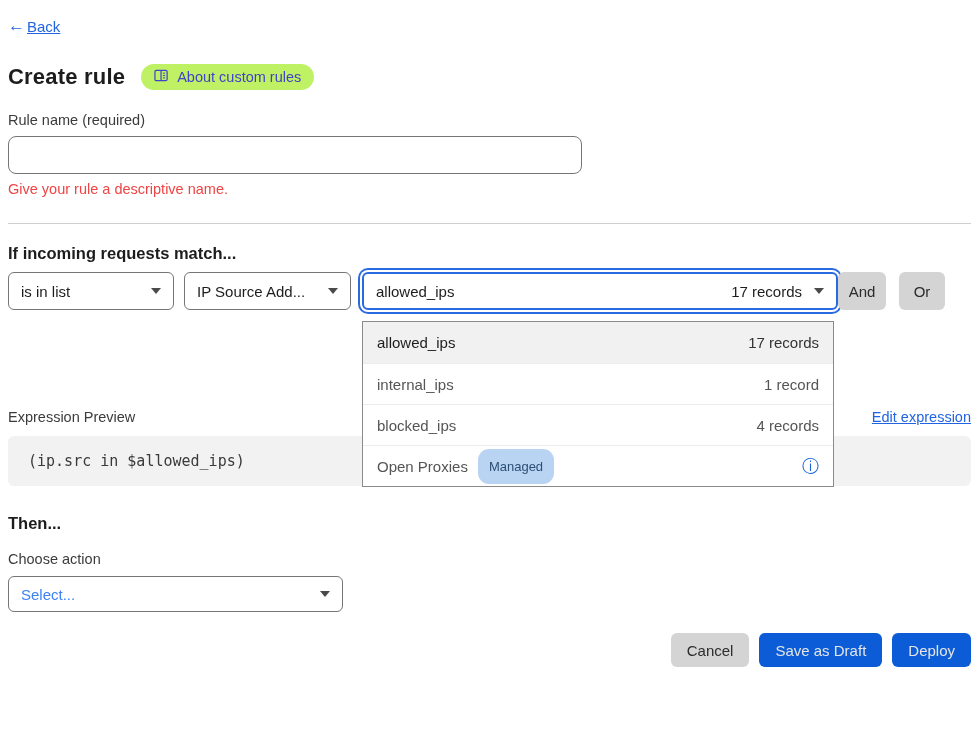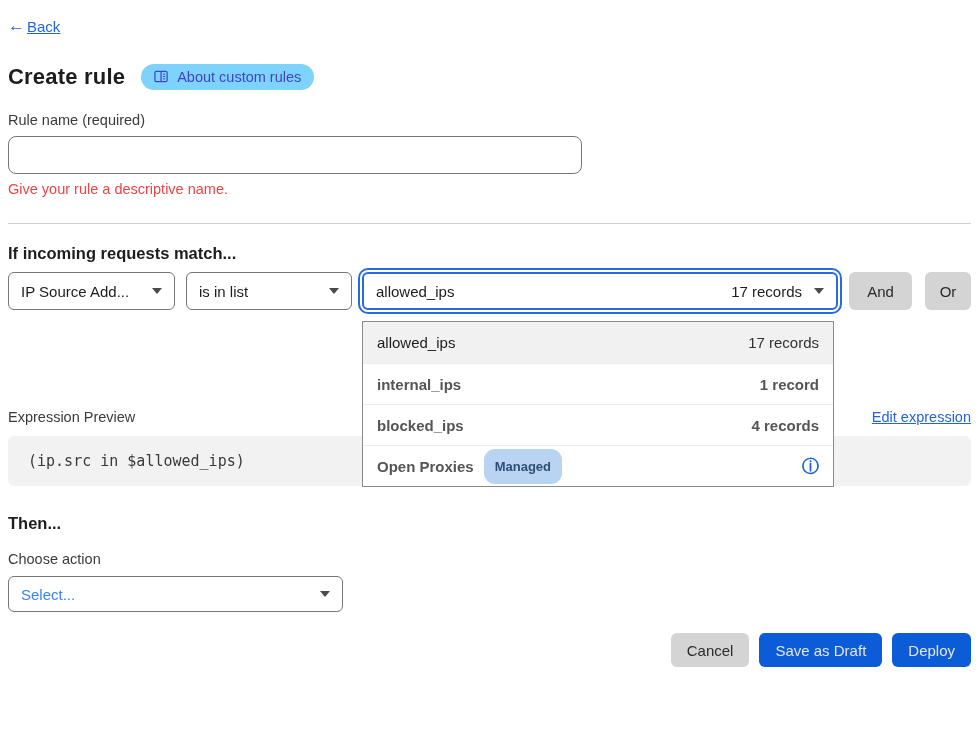--- a/index.html
+++ b/index.html
@@ -17,22 +17,22 @@
     display: inline-flex; align-items: center; gap: 2px;
     color: #2264e0; font-size: 15px; cursor: pointer;
   }
   .back-link .arrow { text-decoration: none; font-size: 17px; }
   .back-link .back-text { text-decoration: underline; }
 
   
   .title-row { display: flex; align-items: center; margin-top: 28px; }
   .page-title { font-size: 22px; font-weight: bold; color: #1d1d1d; letter-spacing: .2px; }
   .about-badge {
-    margin-left: 16px; display: inline-flex; align-items: center; gap: 8px;
-    background: #7dd3fc; color: #4243c8; font-size: 14.5px;
+    margin-left: 16px; display: inline-flex; gap: 8px;
+    background: #bef264; color: #4243c8; font-size: 14.5px;
     padding: 5px 13px; border-radius: 15px; cursor: pointer;
   }
   .about-badge svg { display: block; }
 
   
   .field-label { margin-top: 22px; font-size: 14.5px; color: #3b3b3b; }
   .rule-name-input {
     margin-top: 8px; width: 574px; height: 38px;
     border: 1px solid #767676; border-radius: 8px;
     font-size: 15px; padding: 0 12px; font-family: inherit;
@@ -72,33 +72,33 @@
   .select-value .right-side { display: flex; align-items: center; gap: 12px; }
   .caret {
     width: 0; height: 0;
     border-left: 5px solid transparent; border-right: 5px solid transparent;
     border-top: 6px solid #4a4a4a;
   }
   .btn {
     height: 38px; border: none; border-radius: 6px; font-size: 15px;
     font-family: inherit; cursor: pointer; color: #2b2b2b; background: #d4d4d4;
   }
-  .btn-and { width: 63px; margin-left: 11px; }
+  .btn-and { width: 48px; }
   .btn-or  { width: 46px; margin-left: 13px; }
 
   
   .dropdown-panel {
     position: absolute; left: 354px; top: 49px; width: 472px;
     background: #fff; border: 1px solid #8a8a8a; z-index: 20;
   }
   .dropdown-row {
     height: 41px; display: flex; align-items: center; justify-content: space-between;
     padding: 0 14px; font-size: 15px; cursor: pointer;
   }
-  .dropdown-row + .dropdown-row { border-top: 1px solid #ececec; font-weight: bold; }
+  .dropdown-row + .dropdown-row { border-top: 1px solid #ececec; }
   .dropdown-row.selected { background: #f1f1f1; }
   .dropdown-row.selected .item-name { color: #1d1d1d; }
   .dropdown-row.selected .item-meta { color: #333; }
   .dropdown-row .item-name { color: #555; }
   .dropdown-row .item-meta { color: #555; }
   .row-left { display: flex; align-items: center; gap: 10px; }
   .managed-badge {
     background: #b9d3f3; color: #2d4f75; font-size: 13px;
     padding: 10px 11px; border-radius: 11px;
   }
@@ -157,26 +157,26 @@
   <div class="field-label">Rule name (required)</div>
   <input class="rule-name-input" type="text" value="" style="">
   <div class="helper-text">Give your rule a descriptive name.</div>
 
   <hr class="divider">
 
   <h2 class="section-heading">If incoming requests match...</h2>
 
 
   <div class="selects-row">
+    <div class="select-box select-operator">
+      <span>is in list</span>
+      <span class="caret"></span>
+    </div>
     <div class="select-box select-field">
       <span>IP Source Add...</span>
-      <span class="caret"></span>
-    </div>
-    <div class="select-box select-operator">
-      <span>is in list</span>
       <span class="caret"></span>
     </div>
     <div class="select-box select-value">
       <span>allowed_ips</span>
       <span class="right-side">
         <span>17 records</span>
         <span class="caret"></span>
       </span>
     </div>
     <button class="btn btn-and">And</button>

